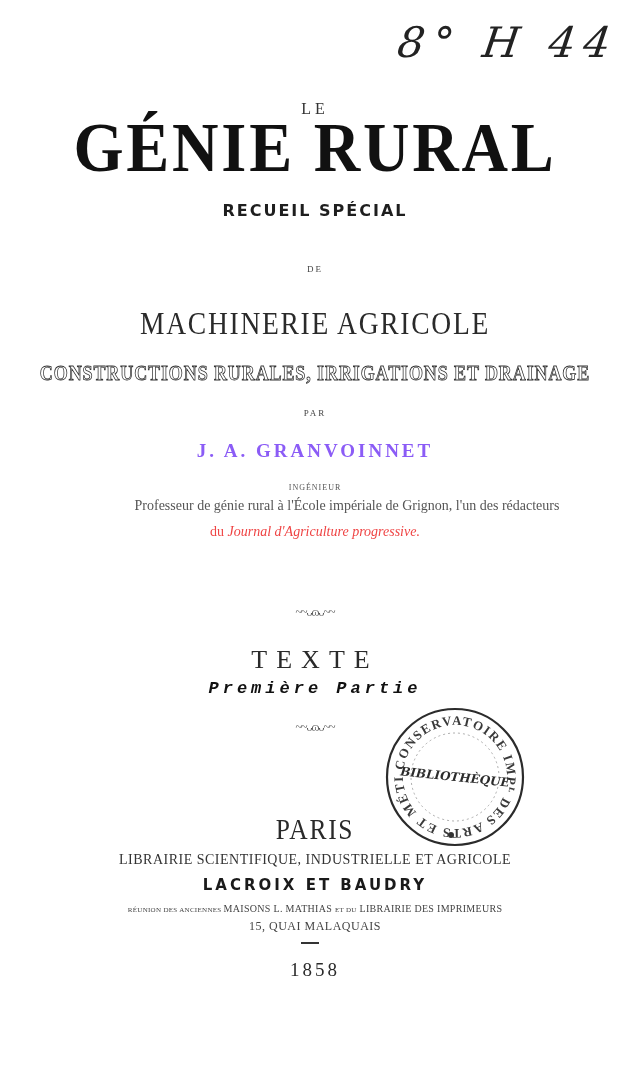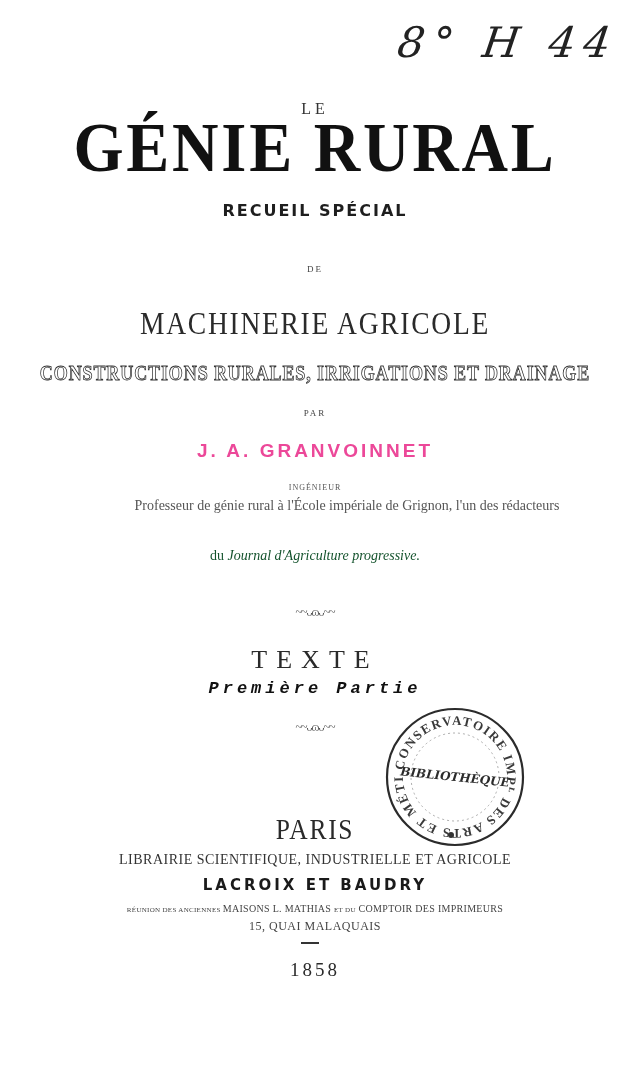--- a/index.html
+++ b/index.html
@@ -18,24 +18,24 @@
       transform: scaleX(0.92); color: #111;
     }
     .recueil { top: 201px; font-family: "DejaVu Sans", sans-serif; font-weight: bold; font-size: 16px; letter-spacing: 2px; color: #1e1e1e; }
     .de { top: 264px; font-size: 9px; letter-spacing: 2px; color: #444; }
     .machinerie { top: 305px; font-size: 32px; letter-spacing: 2px; color: #2a2a2a; transform: scaleX(0.86); }
     .constructions {
       top: 362px; font-size: 20px; letter-spacing: 1px; color: #fff; font-weight: bold;
       -webkit-text-stroke: 0.8px #333; transform: scaleX(0.9);
     }
     .par { top: 408px; font-size: 9px; letter-spacing: 2px; color: #444; }
-    .author { top: 440px; font-family: Liberation Sans, sans-serif; font-weight: bold; font-size: 19px; letter-spacing: 3px; color: #ec4899; }
+    .author { top: 440px; font-family: Liberation Serif, serif; font-weight: bold; font-size: 19px; letter-spacing: 3px; color: #8b5cf6; }
     .ingenieur { top: 483px; font-size: 8px; letter-spacing: 1px; color: #555; }
     .professeur { top: 498px; font-size: 14px; color: #555; margin-left: 32px; }
-    .journal { top: 548px; font-size: 14px; color: #14532d; }
+    .journal { top: 524px; font-size: 14px; color: #ef4444; }
     .journal i { font-style: italic; }
     .ornament { font-size: 12px; color: #555; letter-spacing: -1px; }
     .orn1 { top: 605px; }
     .orn2 { top: 720px; }
     .texte { top: 645px; font-size: 26px; letter-spacing: 9px; color: #2a2a2a; }
     .partie { top: 679px; font-family: Liberation Mono, monospace; font-weight: bold; font-style: italic; font-size: 17px; letter-spacing: 4px; color: #111; }
     .paris { top: 812px; font-size: 30px; letter-spacing: 2px; color: #2a2a2a; transform: scaleX(0.85); }
     .librairie { top: 852px; font-size: 14px; letter-spacing: 0.5px; color: #333; }
     .lacroix { top: 876px; font-family: "DejaVu Sans", sans-serif; font-weight: bold; font-size: 15px; letter-spacing: 3px; color: #1a1a1a; }
     .reunion { top: 903px; font-size: 10px; color: #444; letter-spacing: 0.3px; }
@@ -82,19 +82,19 @@
       <textPath href="#stampArc" startOffset="2%">CONSERVATOIRE IMPᴸ DES ARTS ET MÉTIERS</textPath>
     </text>
     <text x="72" y="76" text-anchor="middle" font-family="DejaVu Serif, serif" font-size="12" font-weight="bold" font-style="italic" fill="#2b2b2b" transform="rotate(6 72 72)">BIBLIOTHÈQUE</text>
     <circle cx="68" cy="130" r="3" fill="#333"></circle>
   </svg>
 
   <div class="abs paris">PARIS</div>
   <div class="abs librairie">LIBRAIRIE SCIENTIFIQUE, INDUSTRIELLE ET AGRICOLE</div>
   <div class="abs lacroix">LACROIX ET BAUDRY</div>
   <div class="abs reunion">
-    <span class="sc">RÉUNION DES ANCIENNES </span><span>MAISONS</span><span> L. MATHIAS </span><span class="sc">ET DU</span><span> COMPTOIR DES IMPRIMEURS</span>
+    <span class="sc">RÉUNION DES ANCIENNES </span><span>MAISONS</span><span> L. MATHIAS </span><span class="sc">ET DU</span><span> LIBRAIRIE DES IMPRIMEURS</span>
   </div>
   <div class="abs quai">15, QUAI MALAQUAIS</div>
   <div class="rule"></div>
   <div class="abs year">1858</div>
 
 </div>
 
 </body></html>

